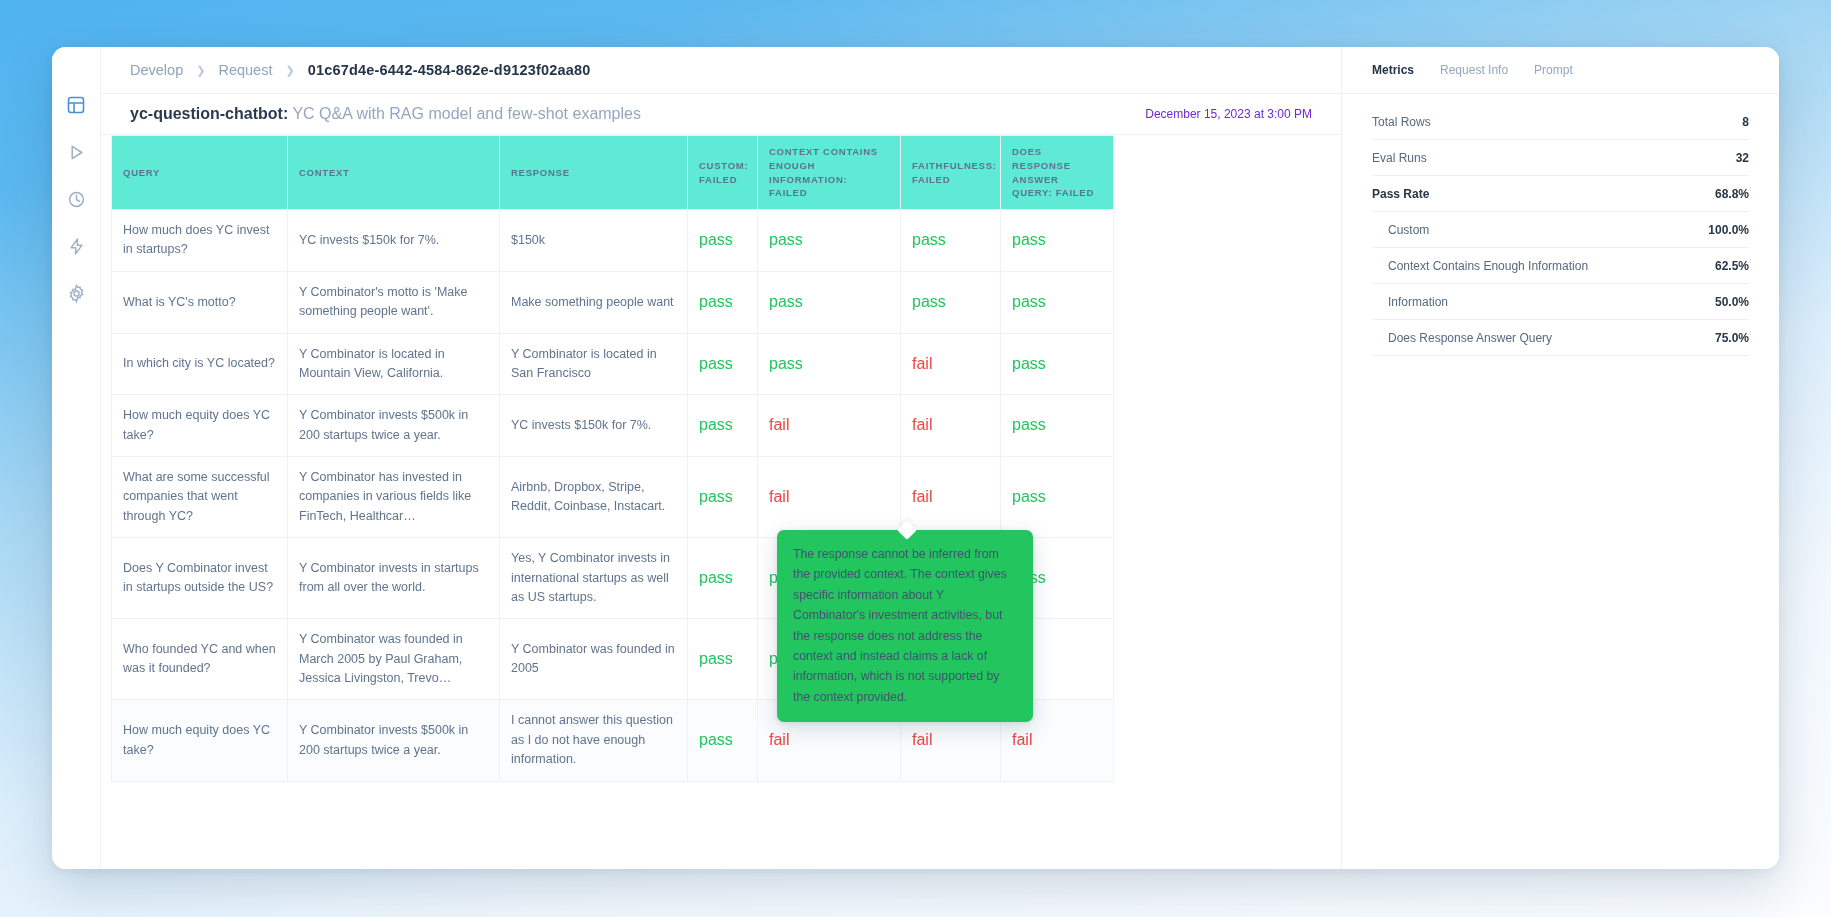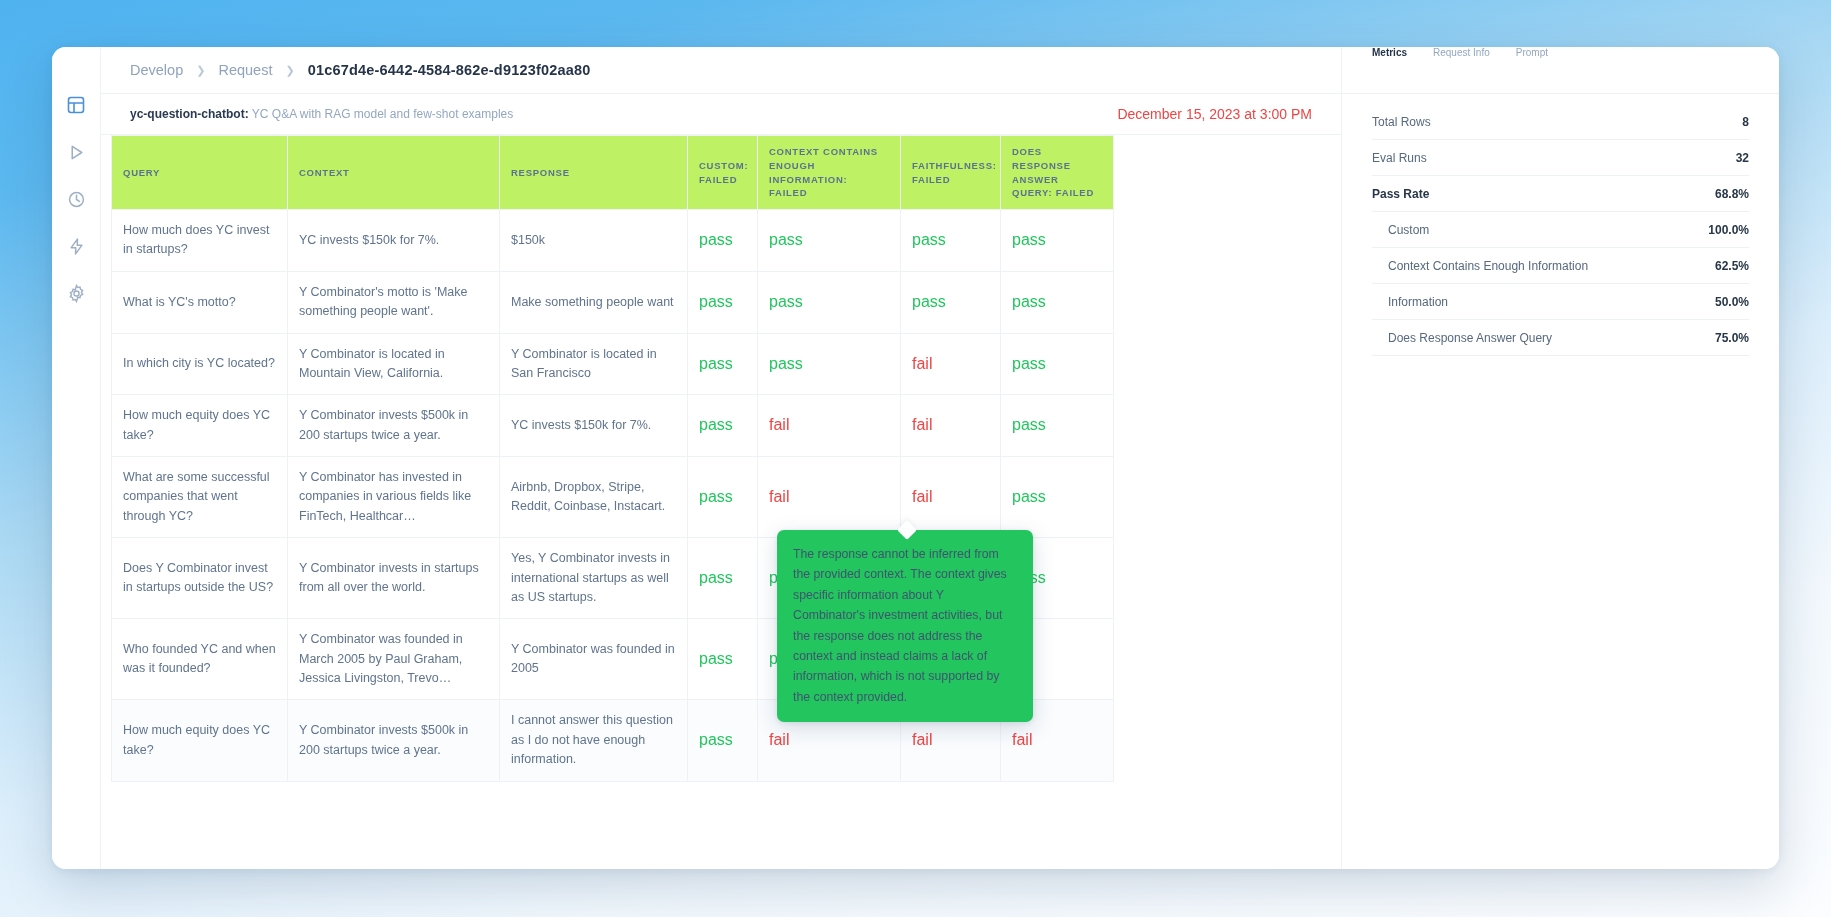--- a/index.html
+++ b/index.html
@@ -68,24 +68,24 @@
 
   .title-bar {
     height: 41px;
     flex: 0 0 41px;
     display: flex;
     align-items: center;
     padding: 0 29px 0 29px;
     border-bottom: 1px solid #eef2f7;
     justify-content: space-between;
   }
-  .title-left { font-size: 12px; }
+  .title-left { font-size: 16px; }
   .title-name { color: #2a3a52; font-weight: 600; }
   .title-desc { color: #93a7c0; }
-  .title-date { font-size: 14px; color: #ef4444; }
+  .title-date { font-size: 12px; color: #6d28d9; }
 
   
   .table-wrap {
     flex: 1 1 auto;
     overflow: hidden;
     padding: 0 9px;
     position: relative;
   }
   table.evals {
     border-collapse: collapse;
@@ -97,21 +97,21 @@
     text-align: left;
     vertical-align: middle;
     font-size: 9.5px;
     letter-spacing: .75px;
     font-weight: 700;
     color: #5d7290;
     text-transform: uppercase;
     padding: 9px 11px;
     height: 53px;
     border: 1px solid #eef2f7;
-    background: #bef264;
+    background: #5eead4;
     line-height: 1.45;
   }
   table.evals td {
     font-size: 12.5px;
     color: #60748e;
     padding: 11px 11px;
     border: 1px solid #eef2f7;
     vertical-align: middle;
     line-height: 1.55;
   }
@@ -158,25 +158,25 @@
     width: 437px;
     flex: 0 0 437px;
     background: #fff;
     display: flex;
     flex-direction: column;
   }
   .tabs {
     height: 47px;
     flex: 0 0 47px;
     display: flex;
-    align-items: flex-start;
+    align-items: center;
     gap: 26px;
-    padding: 0 30px;
+    padding: 12px 30px;
     border-bottom: 1px solid #eef2f7;
-    font-size: 10px;
+    font-size: 12px;
   }
   .tab { color: #93a7c0; cursor: pointer; }
   .tab.active { color: #24344a; font-weight: 600; }
   .metrics { padding: 10px 30px 0 30px; }
   .metric-row {
     display: flex;
     align-items: center;
     justify-content: space-between;
     height: 36px;
     border-bottom: 1px solid #edf1f6;

